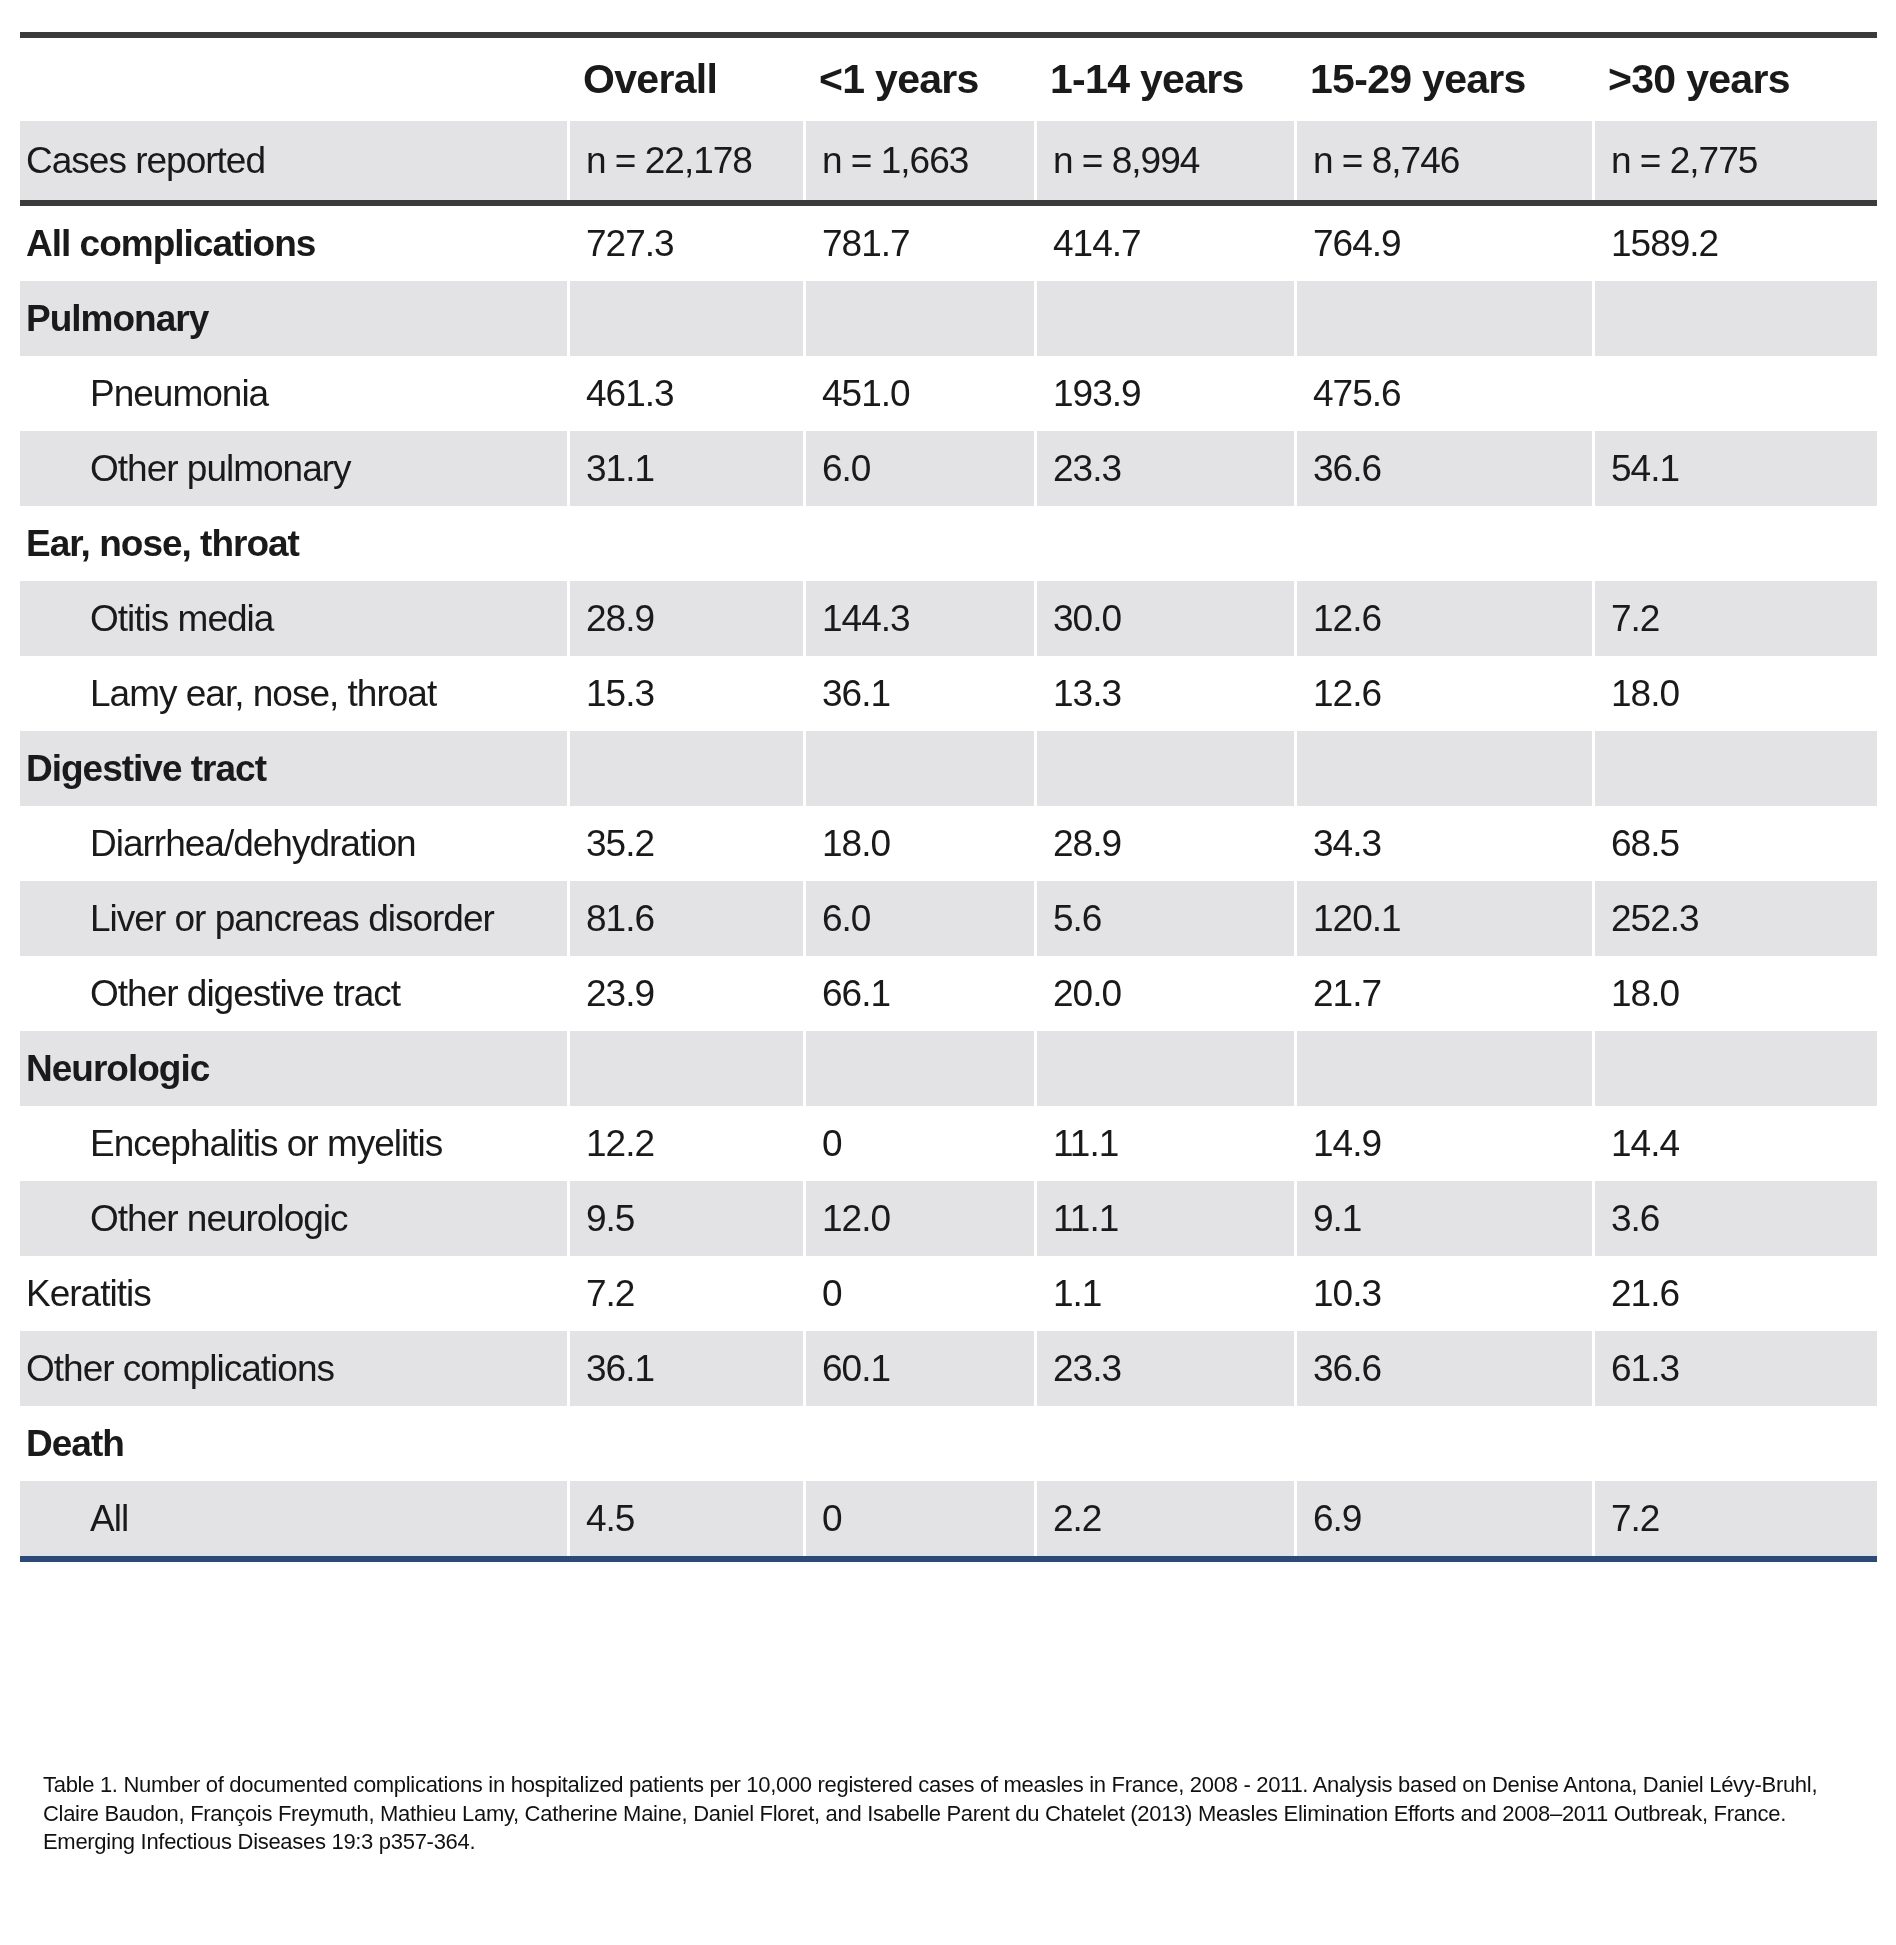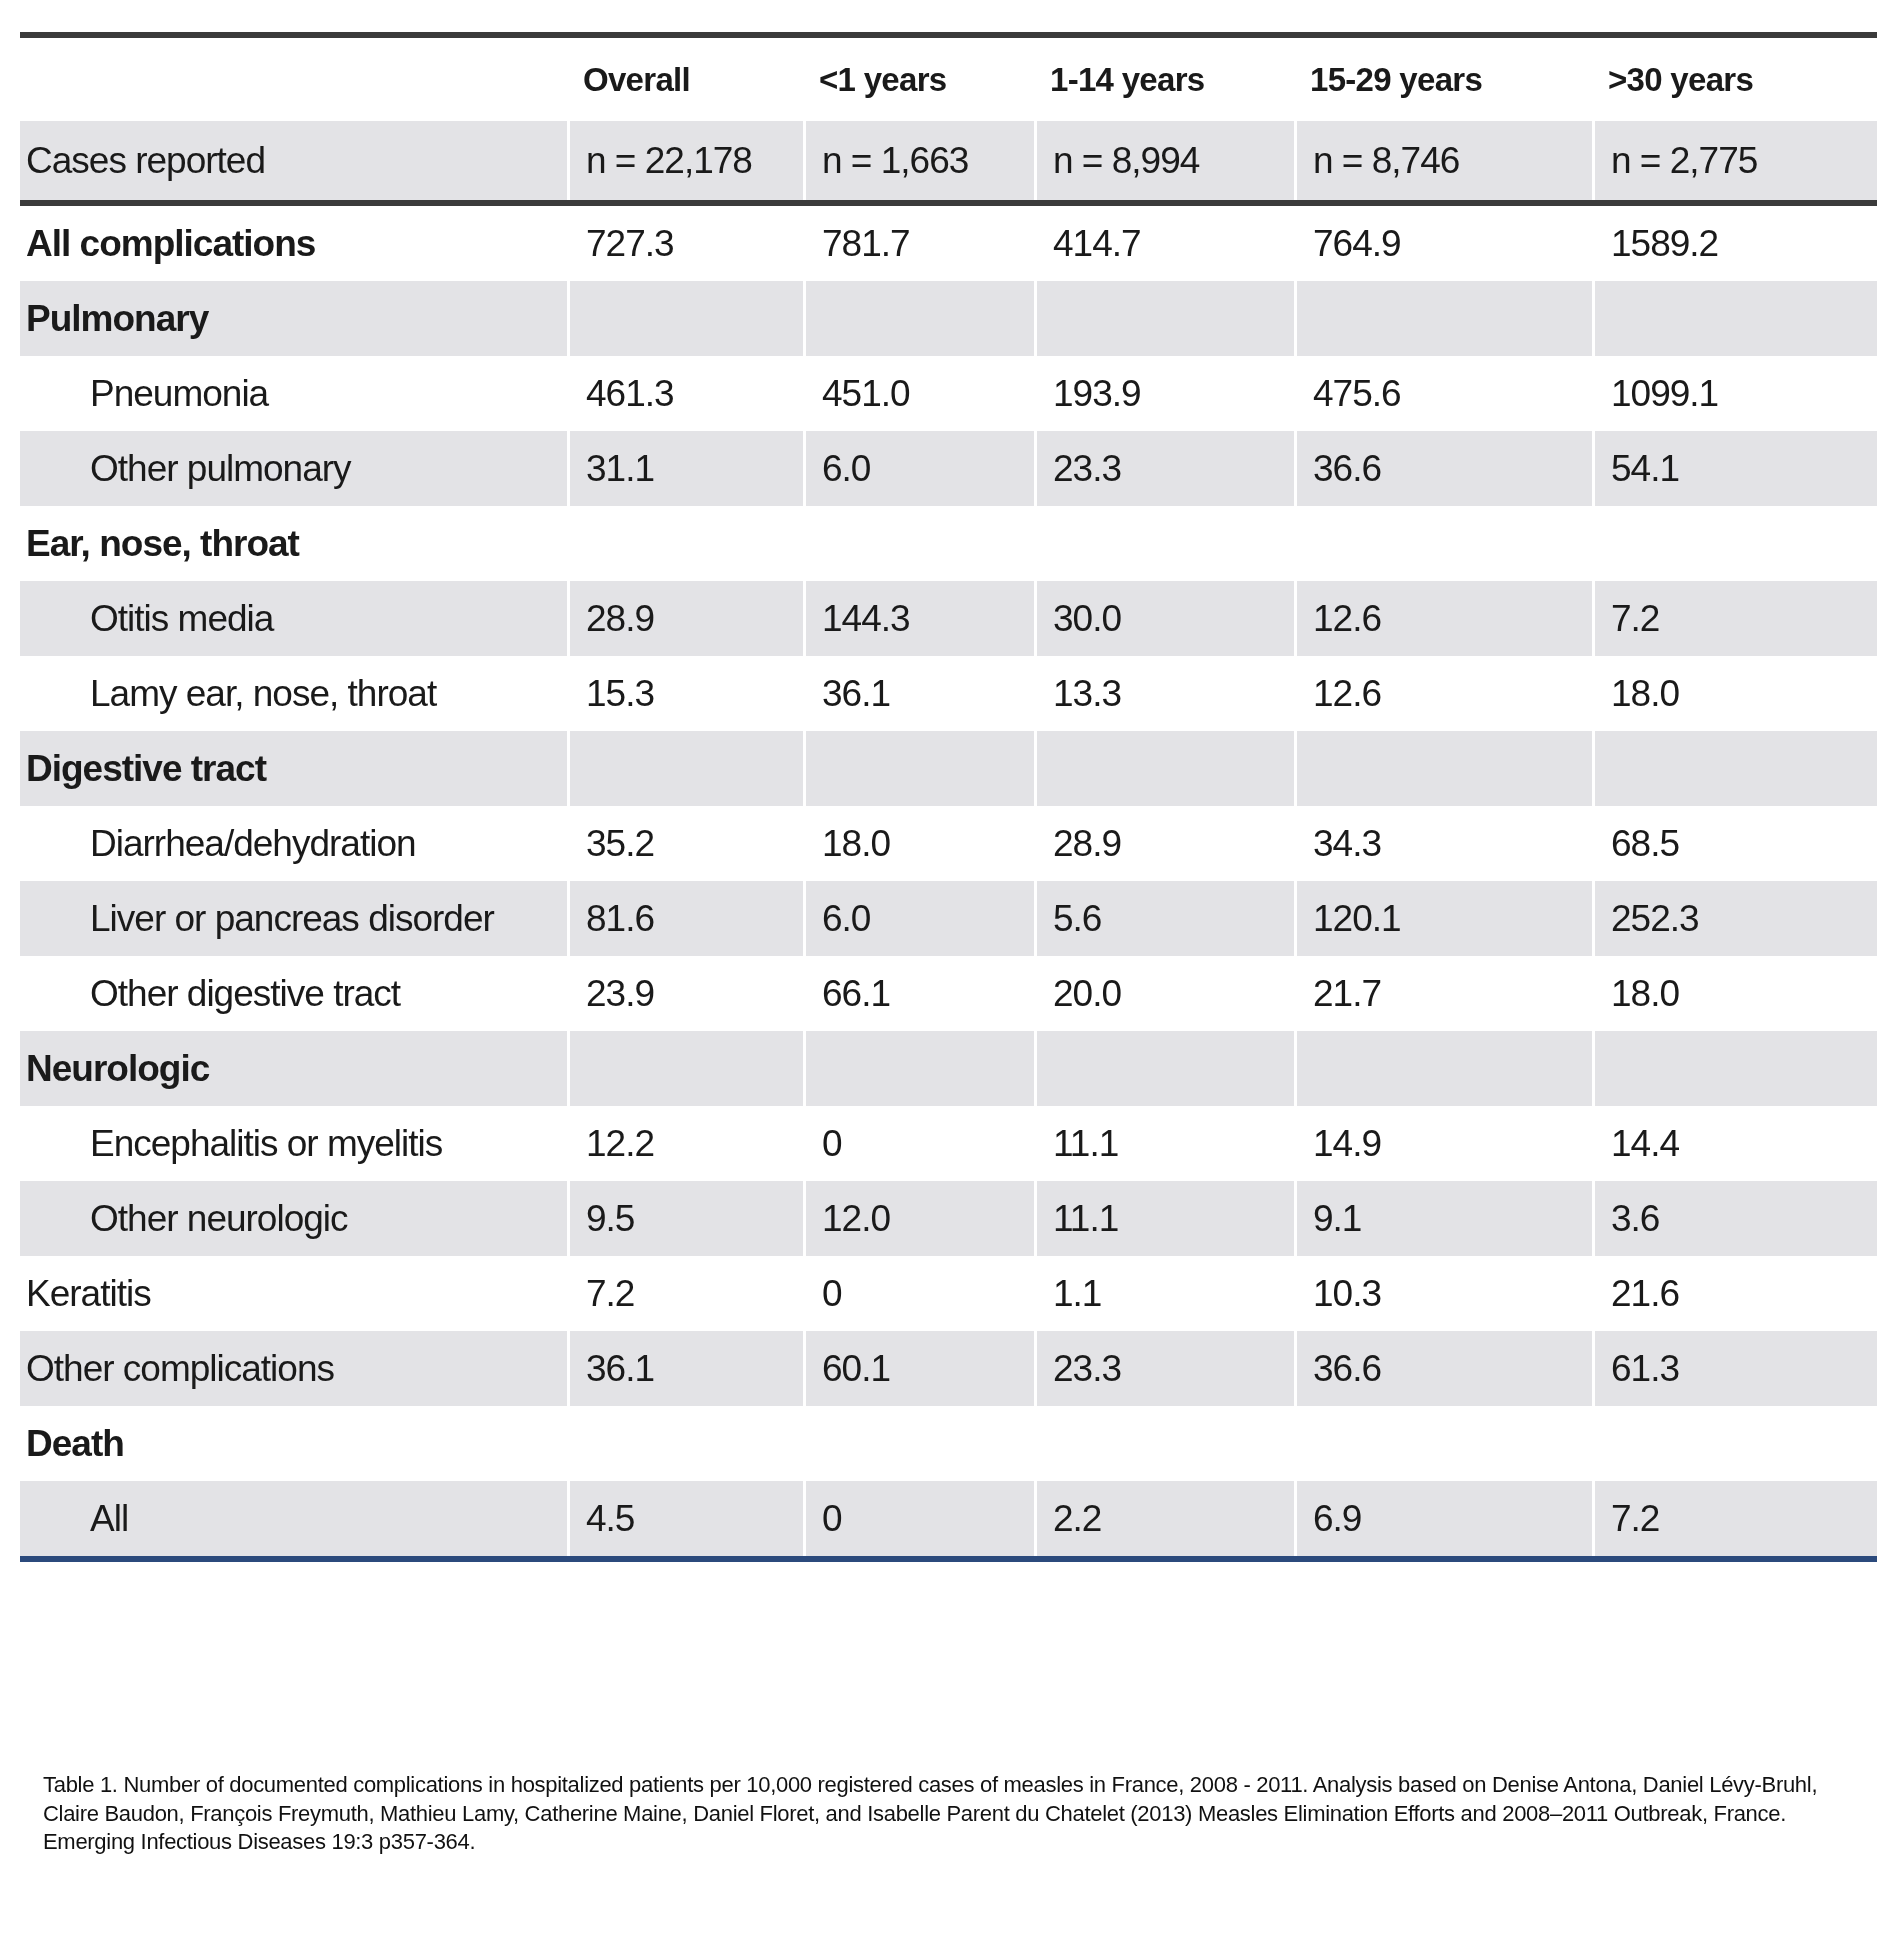--- a/index.html
+++ b/index.html
@@ -24,21 +24,21 @@
   .row.gray{background:#e3e3e6;}
   .cell{
     font-size:37px;letter-spacing:-1px;line-height:1;
     white-space:nowrap;overflow:visible;
     padding-left:16px;align-self:stretch;display:flex;align-items:center;
   }
   .vcell{border-left:3.3px solid #ffffff;}
   .lblcell{padding-left:6px;}
   .lblcell.ind{padding-left:70px;}
   .bold{font-weight:700;}
-  .hdr{font-size:33px;font-weight:700;letter-spacing:-0.7px;}
+  .hdr{font-size:41px;font-weight:700;letter-spacing:-0.7px;}
   .caption{
     position:absolute;left:43px;top:1771px;width:1819px;
     font-size:22px;line-height:1.3;letter-spacing:-0.3px;color:#111;
   }
 </style>
 </head>
 <body>
 
 <div class="tablewrap">
 
@@ -77,21 +77,20 @@
     <div class="cell vcell"></div>
     <div class="cell vcell"></div>
   </div>
 
   <div class="row">
     <div class="cell lblcell ind">Pneumonia</div>
     <div class="cell vcell">461.3</div>
     <div class="cell vcell">451.0</div>
     <div class="cell vcell">193.9</div>
     <div class="cell vcell">475.6</div>
-    <div class="cell vcell">1099.1</div>
   </div>
 
   <div class="row gray">
     <div class="cell lblcell ind">Other pulmonary</div>
     <div class="cell vcell">31.1</div>
     <div class="cell vcell">6.0</div>
     <div class="cell vcell">23.3</div>
     <div class="cell vcell">36.6</div>
     <div class="cell vcell">54.1</div>
   </div>

